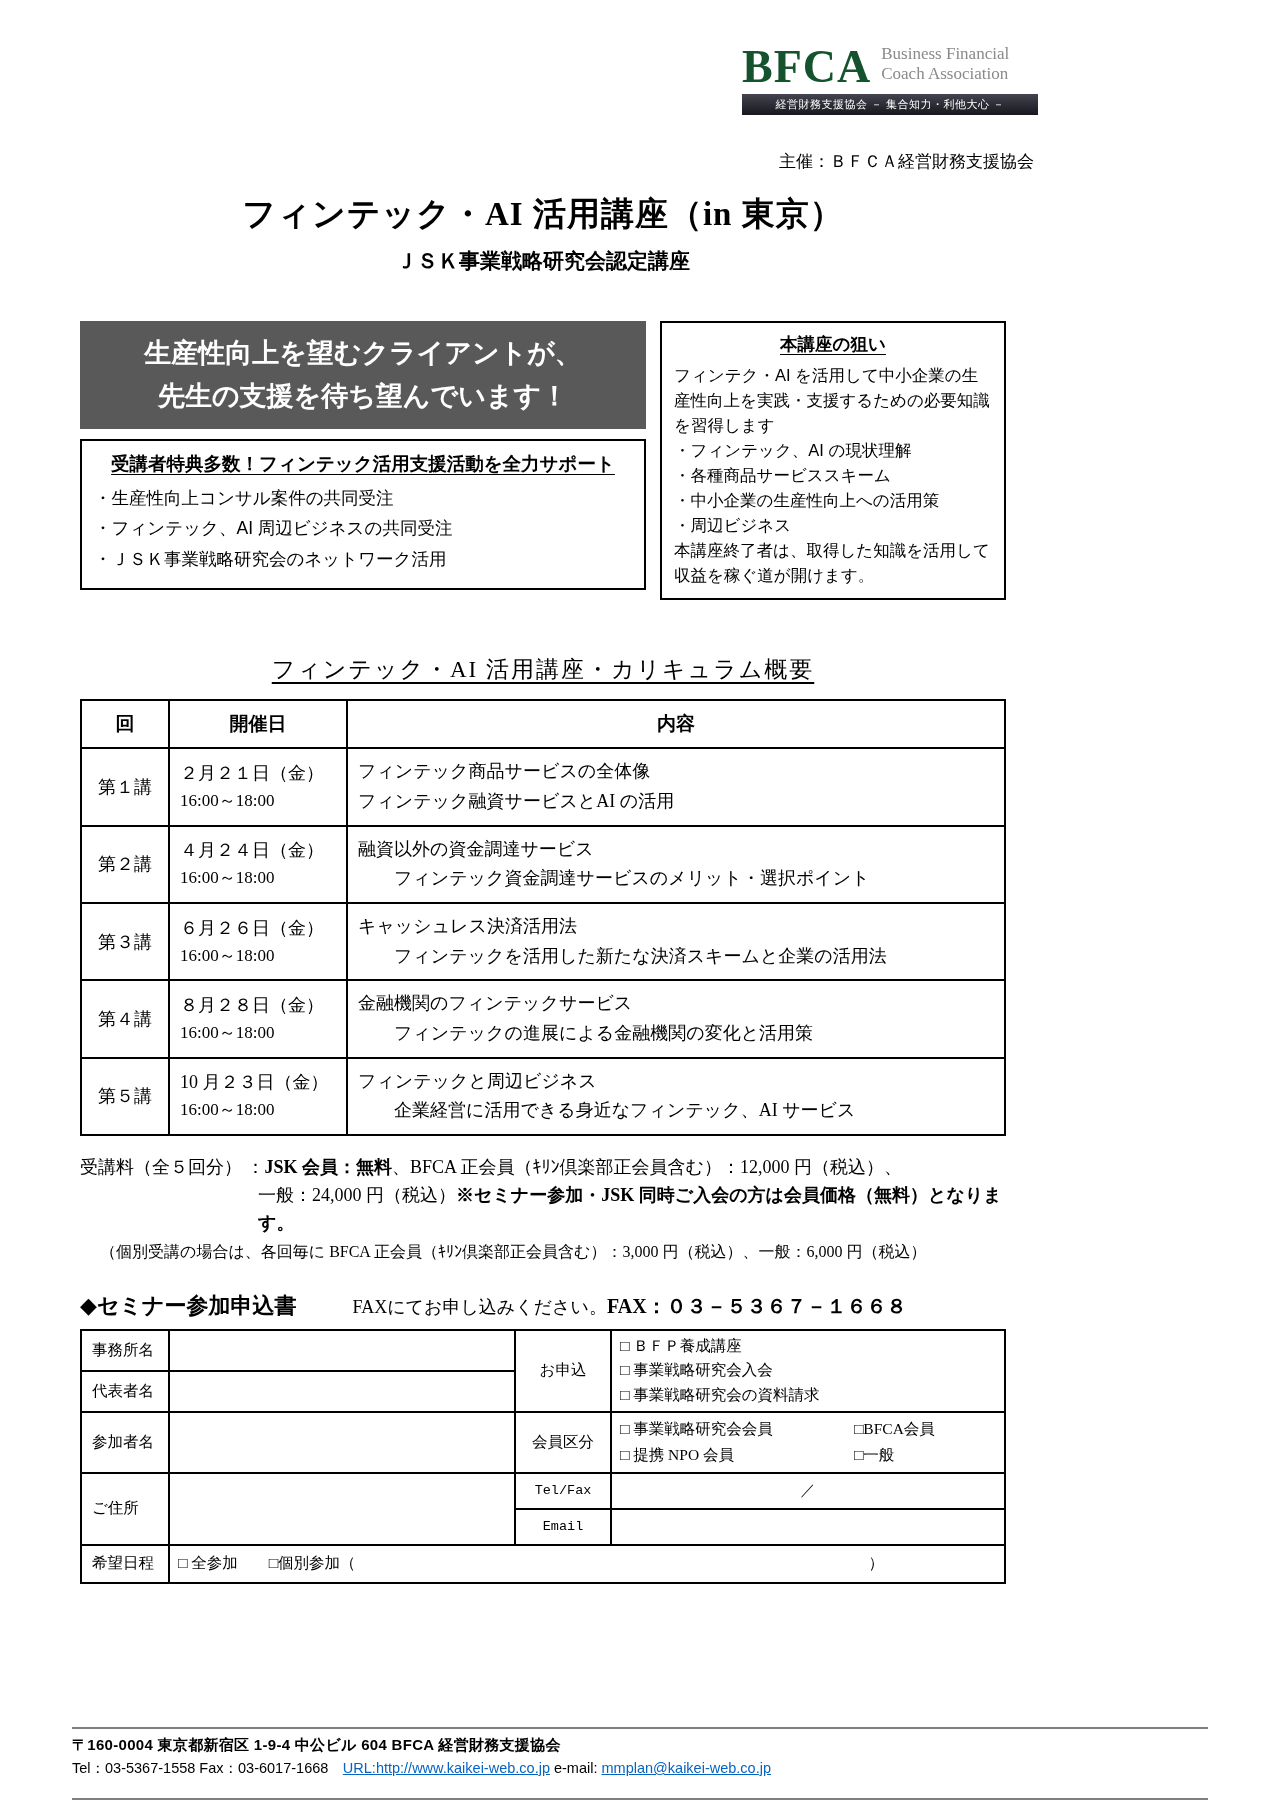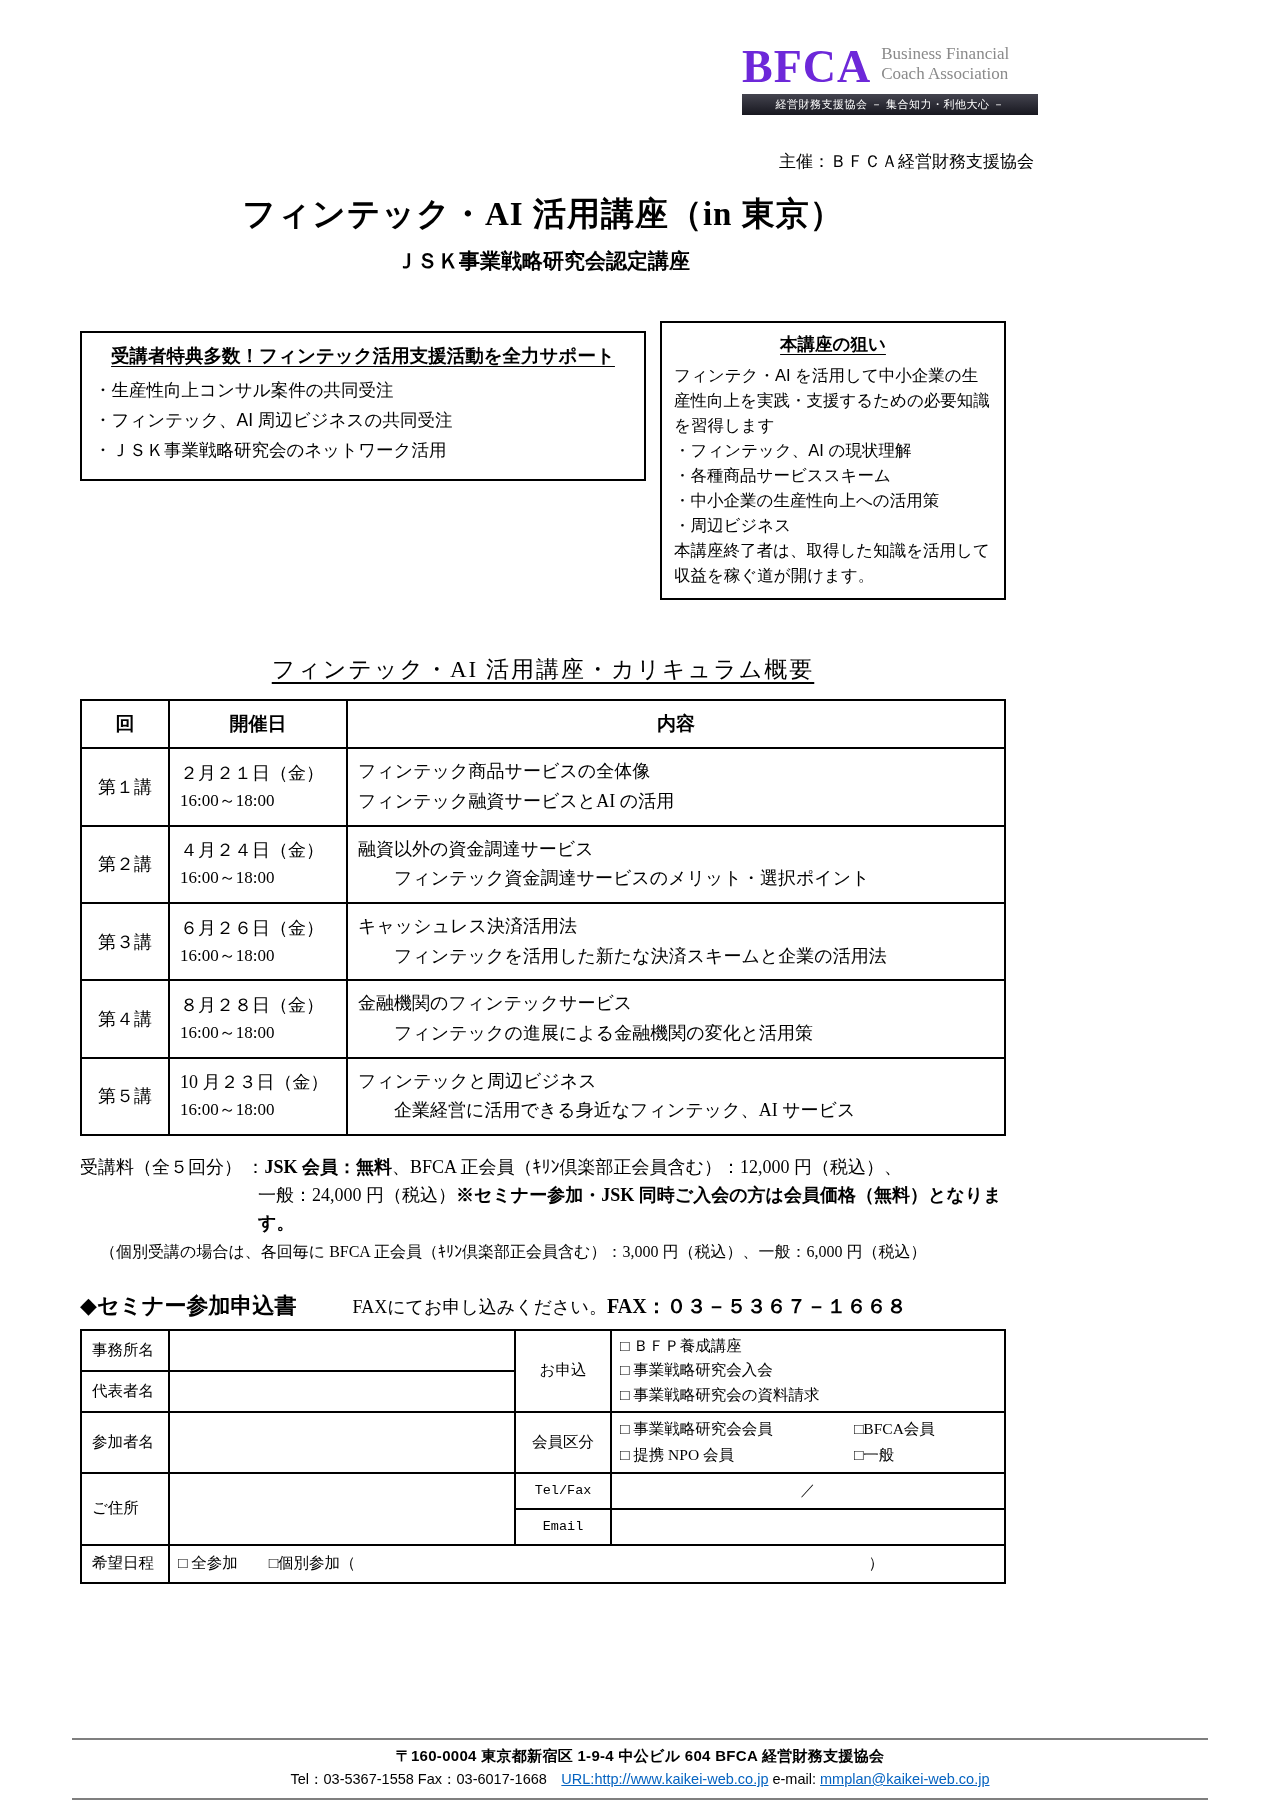--- a/index.html
+++ b/index.html
@@ -7,21 +7,21 @@
   .page {
     position:relative; width:1280px; height:1810px; margin:0 auto;
     background:#ffffff; color:#000;
     font-family:"Liberation Serif","DejaVu Serif",serif; overflow:hidden;
   }
   .sans { font-family:"Liberation Sans","DejaVu Sans",sans-serif; }
 
   
   .logo { position:absolute; top:44px; left:742px; width:296px; }
   .logo-top { display:flex; align-items:flex-end; gap:10px; }
-  .logo-acronym { font-size:46px; font-weight:bold; color:#6d28d9; line-height:.95; letter-spacing:1px; }
+  .logo-acronym { font-size:46px; font-weight:bold; color:#14532d; line-height:.95; letter-spacing:1px; }
   .logo-name { color:#8a8a8a; font-size:17px; line-height:1.2; padding-bottom:4px; }
   .logo-bar {
     margin-top:5px; background:linear-gradient(180deg, var(--logo-bar-bg,#44444f), #17171f);
     color:#fff; font-size:11px; text-align:center; padding:3px 0; letter-spacing:.5px;
   }
   .organizer { position:absolute; top:150px; right:246px; font-size:17px; }
 
   
   .content { position:absolute; left:80px; top:192px; width:926px; }
   .title   { text-align:center; font-size:33px; font-weight:bold; letter-spacing:1px; }
@@ -76,21 +76,21 @@
   .app .telfax-cell { text-align:center; font-size:15px; }
   .app .sched-cell  { }
   .app .sched-line  { display:flex; align-items:center; }
   .app .sched-close { margin-left:auto; margin-right:112px; }
   .r46 td { height:34px; } .r58 td { height:58px; } .r36 td { height:36px; } .r38 td { height:38px; }
 
   
   .footer {
     position:absolute; left:72px; bottom:10px; width:1136px;
     border-top:2px solid #7f7f7f; border-bottom:2px solid #7f7f7f;
-    text-align:center; padding:7px 0 9px;
+    text-align:left; padding:7px 0 20px;
   }
   .footer .f1 { font-size:15px; font-weight:bold; letter-spacing:.3px; }
   .footer .f2 { font-size:14.5px; margin-top:4px; }
   .link { color:var(--link,#0563c1); text-decoration:underline; cursor:pointer; }
 </style>
 </head>
 <body>
 
 <div class="page">
 
@@ -106,20 +106,24 @@
   </div>
 
   <div class="organizer sans">主催：ＢＦＣＡ経営財務支援協会</div>
 
   <div class="content">
     <div class="title">フィンテック・AI 活用講座（in 東京）</div>
     <div class="subtitle sans">ＪＳＫ事業戦略研究会認定講座</div>
 
     <div class="boxes">
       <div class="left-col">
+        <div class="banner sans">
+          <div>生産性向上を望むクライアントが、</div>
+          <div>先生の支援を待ち望んでいます！</div>
+        </div>
         <div class="benefits sans">
           <div class="benefits-heading">受講者特典多数！フィンテック活用支援活動を全力サポート</div>
           <div class="benefits-item">・生産性向上コンサル案件の共同受注</div>
           <div class="benefits-item">・フィンテック、AI 周辺ビジネスの共同受注</div>
           <div class="benefits-item">・ＪＳＫ事業戦略研究会のネットワーク活用</div>
         </div>
       </div>
       <div class="aim sans">
         <div class="aim-heading">本講座の狙い</div>
         <div>フィンテク・AI を活用して中小企業の生産性向上を実践・支援するための必要知識を習得します</div>

